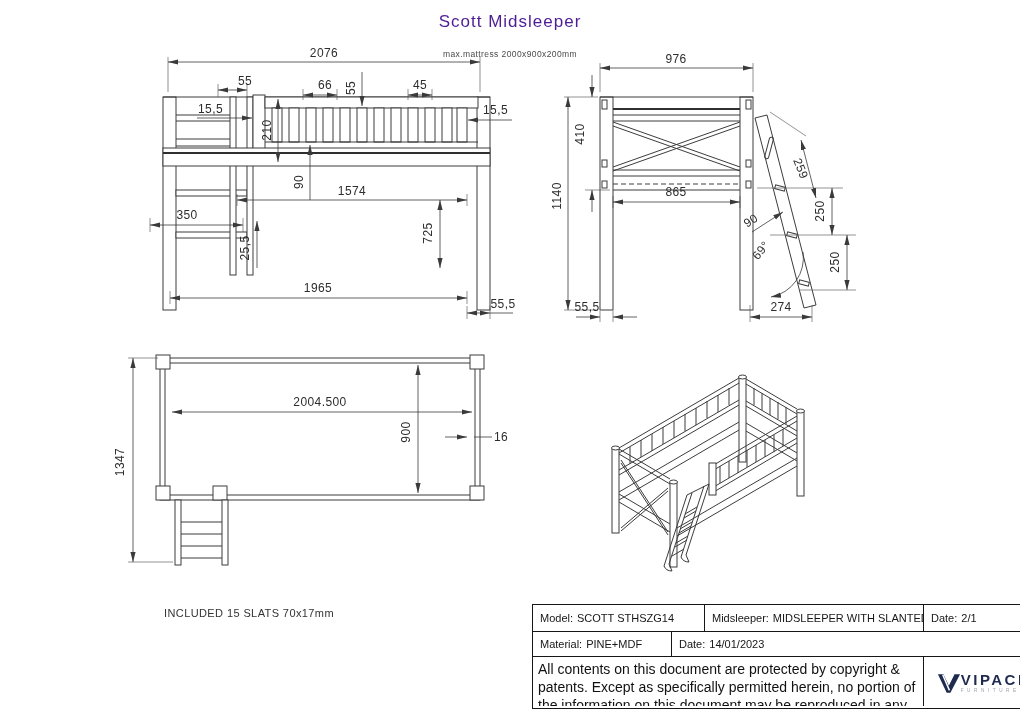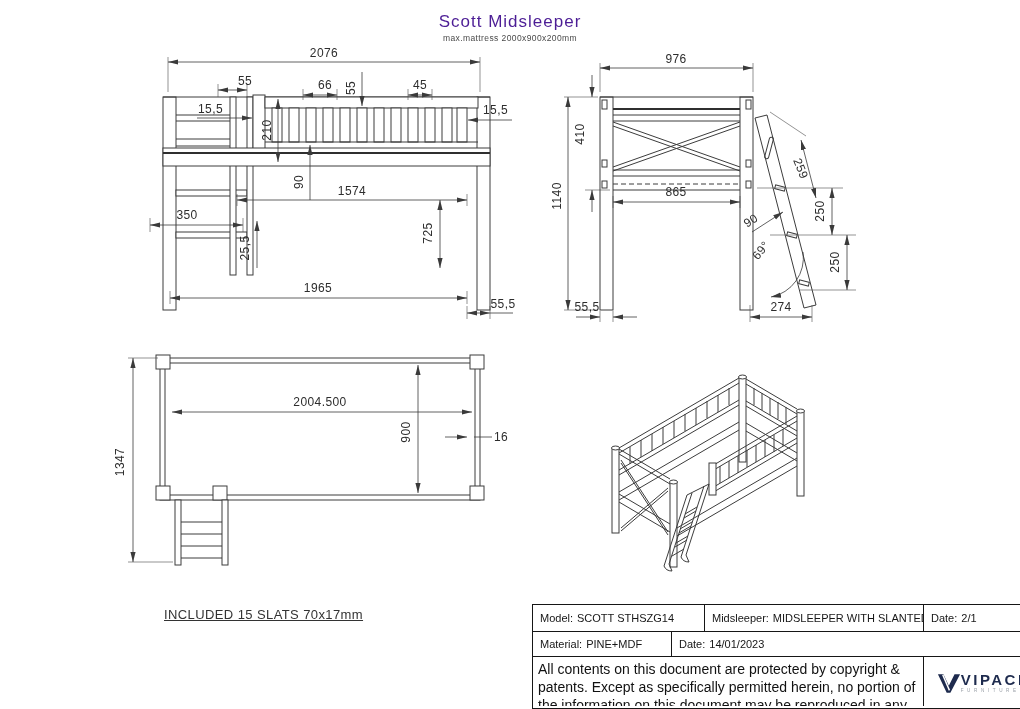--- a/index.html
+++ b/index.html
@@ -1,23 +1,23 @@
 <!DOCTYPE html>
 <html><head>
 <meta charset="utf-8">
 <style>
   html,body{margin:0;padding:0;background:#fff;}
   #sheet{position:relative;width:1020px;height:709px;background:#ffffff;overflow:hidden;
          font-family:"Liberation Sans",sans-serif;color:#2e2e2e;}
   
   #titlewrap{position:absolute;top:12px;left:0;width:100%;text-align:center;}
   #titlewrap .main{font-size:17px;letter-spacing:1px;color:#4c1d95;}
-  #titlewrap .sub{font-size:8.5px;letter-spacing:.4px;color:#4a4a4a;margin-top:1px;}
+  #titlewrap .sub{font-size:8.5px;letter-spacing:.4px;color:#4a4a4a;margin-top:17px;}
   
-  #slatnote{position:absolute;left:164px;top:607px;font-size:13px;letter-spacing:.4px;color:#333;text-decoration:underline;}
+  #slatnote{position:absolute;left:164px;top:607px;font-size:11px;letter-spacing:.4px;color:#333;}
   
   #drawing{position:absolute;left:0;top:0;}
   .s{stroke:#3c3c3c;stroke-width:1;fill:none;}
   .s2{stroke:#2f2f2f;stroke-width:2;fill:none;}
   .fw{fill:#fff;stroke:#3c3c3c;stroke-width:1;}
   .dm{stroke:#3a3a3a;stroke-width:.8;fill:none;}
   .ex{stroke:#4a4a4a;stroke-width:.6;fill:none;}
   .dsh{stroke-dasharray:5 3;}
   text.d{font-family:"Liberation Sans",sans-serif;font-size:12px;fill:#2d2d2d;letter-spacing:.4px;}
   .mid{text-anchor:middle;}

